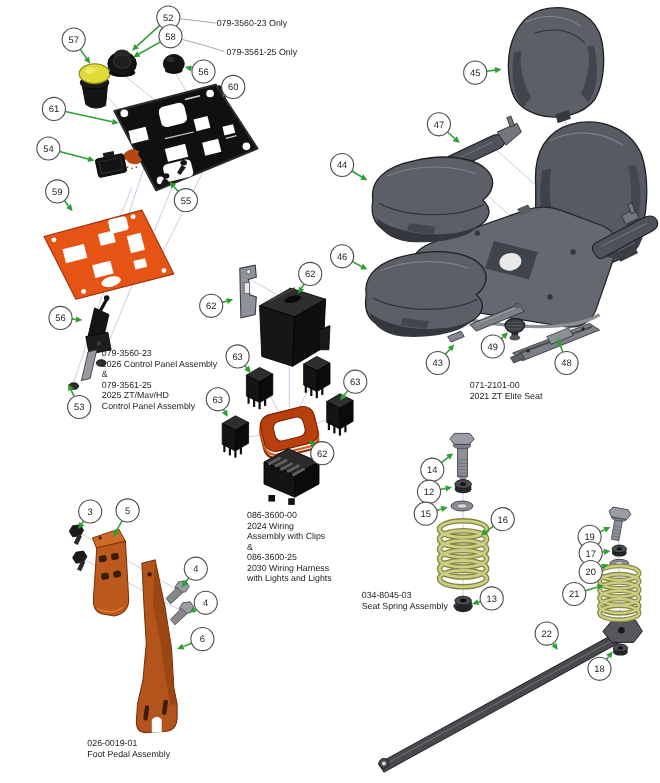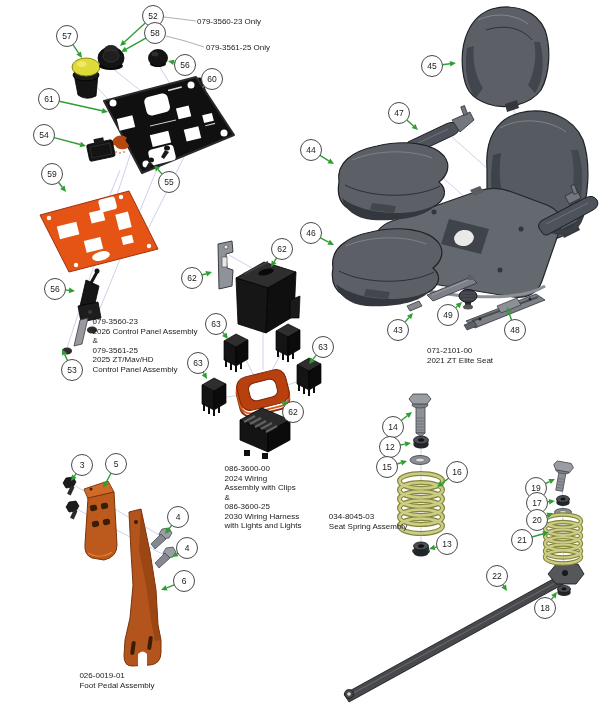--- a/index.html
+++ b/index.html
@@ -665,21 +665,21 @@
     <div>086-3600-25</div>
     <div>2030 Wiring Harness</div>
     <div>with Lights and Lights</div>
   </div>
 
   <div class="lbl" style="left:460px;top:346px">
     <div>071-2101-00</div>
     <div>2021 ZT Elite Seat</div>
   </div>
 
-  <div class="lbl" style="left:368px;top:512px">
+  <div class="lbl" style="left:368px;top:537px">
     <div>034-8045-03</div>
     <div>Seat Spring Assembly</div>
   </div>
 
 
   <div class="lbl" style="left:117px;top:671px">
     <div>026-0019-01</div>
     <div>Foot Pedal Assembly</div>
   </div>
 </div>

